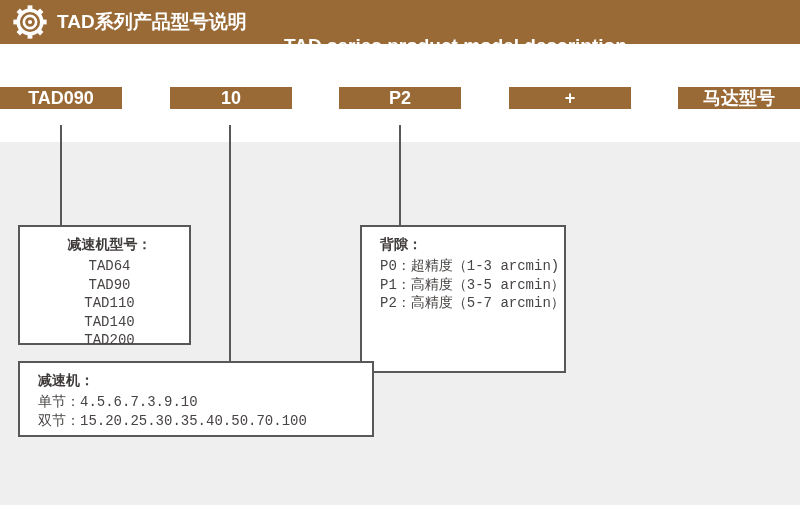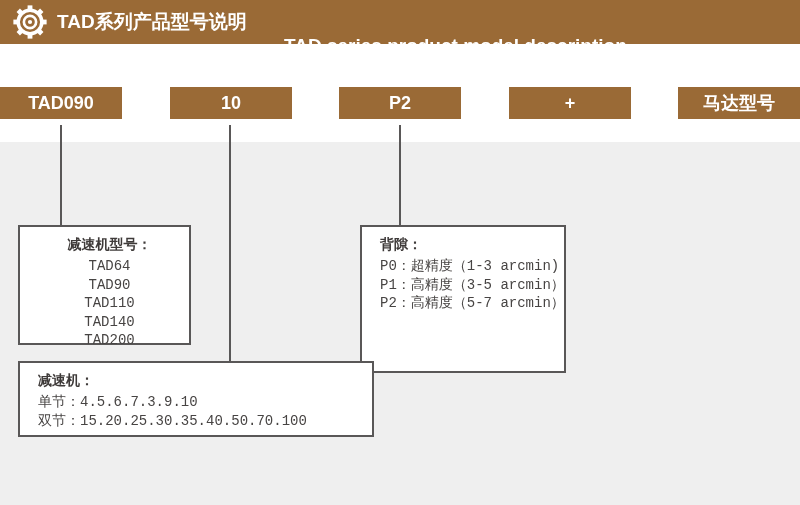--- a/index.html
+++ b/index.html
@@ -24,21 +24,21 @@
     color: #ffffff; font-size: 19px; font-weight: bold; white-space: nowrap;
   }
   .title-en {
     position: absolute; left: 284px; top: 50%; transform: translateY(-50%);
     color: #ffffff; font-size: 19px; font-weight: bold; white-space: nowrap; margin-top: 24px;
   }
 
   
   .seg {
     position: absolute; top: 87px;
-    width: 122px; height: 32px;
+    width: 122px; height: 22px;
     background: #9A6A36;
     color: #ffffff; font-size: 18px; font-weight: bold;
     display: flex; align-items: center; justify-content: center;
     white-space: nowrap;
   }
   .seg-0 { left: 0; }
   .seg-1 { left: 170px; }
   .seg-2 { left: 339px; }
   .seg-3 { left: 509px; }
   .seg-4 { left: 678px; }

